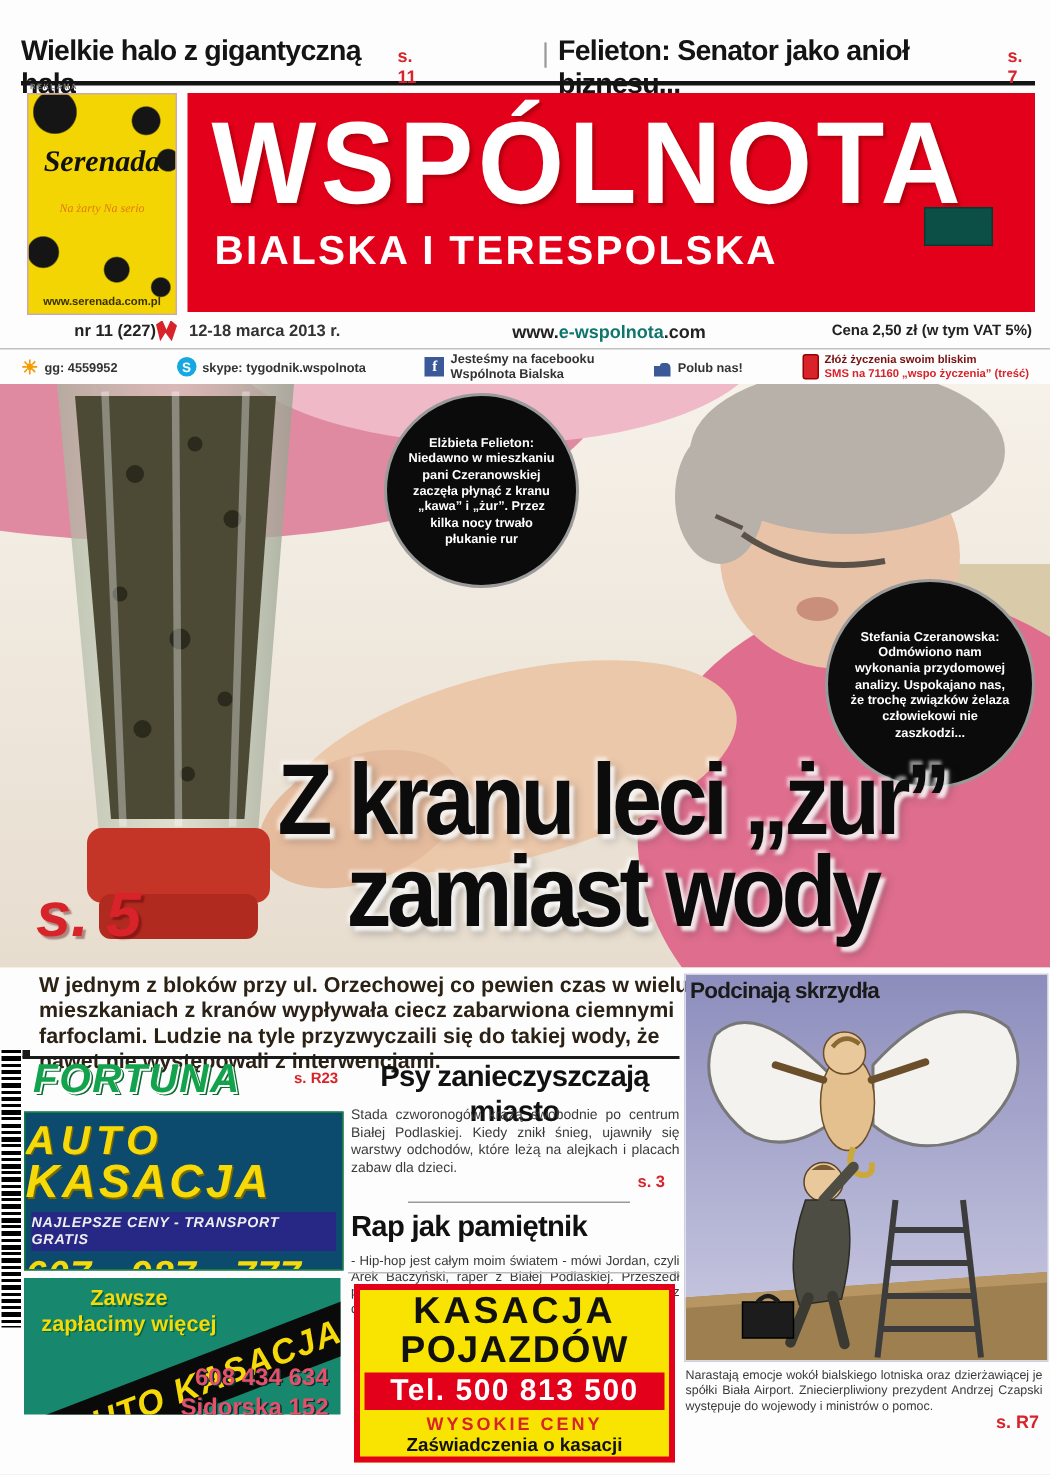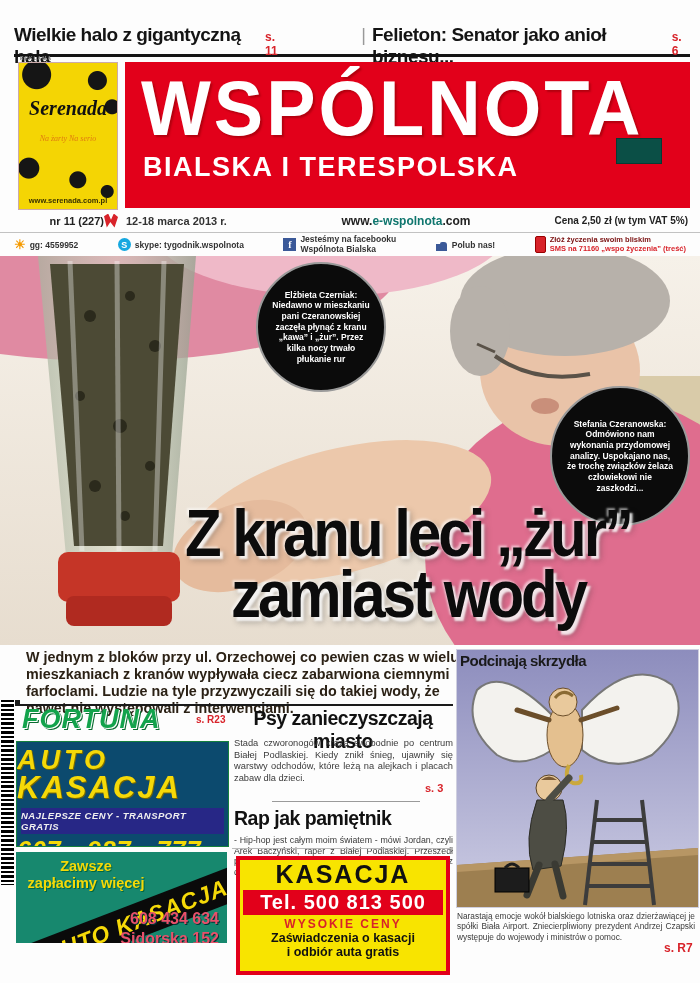--- a/index.html
+++ b/index.html
@@ -141,21 +141,21 @@
 <body>
 
 <div id="page">
 
   <div class="topbar">
     <span class="t">Wielkie halo z gigantyczną halą</span>
     <span class="pg">s. 11</span>
     <span class="sp1"></span>
     <span class="sep">|</span>
     <span class="t">Felieton: Senator jako anioł biznesu...</span>
-    <span class="pg">s. 6</span>
+    <span class="pg">s. 7</span>
   </div>
 
   <div class="reklama-label">REKLAMA</div>
   <div class="serenada">
     <div class="brand">Serenada</div>
     <div class="tag">Na żarty Na serio</div>
     <div class="url">www.serenada.com.pl</div>
   </div>
 
   <div class="masthead">
@@ -250,29 +250,30 @@
       <g stroke="#ffffff" stroke-opacity="0.35" stroke-width="5">
         <line x1="70" y1="5" x2="82" y2="295"></line>
           <line x1="117" y1="5" x2="119" y2="295"></line>
           <line x1="164" y1="5" x2="155" y2="295"></line>
       </g>
 
       <rect x="58" y="296" width="122" height="50" rx="10" fill="#c53527"></rect>
       <rect x="66" y="340" width="106" height="30" rx="8" fill="#b02a20"></rect>
     </svg>
     <div class="bubble bubble-left">
-      <span>Elżbieta Czerniak: Niedawno w mieszkaniu pani Czeranowskiej zaczęła płynąć z kranu „kawa” i „żur”. Przez kilka nocy trwało płukanie rur</span>
+      <span>Elżbieta Felieton: Niedawno w mieszkaniu pani Czeranowskiej zaczęła płynąć z kranu „kawa” i „żur”. Przez kilka nocy trwało płukanie rur</span>
     </div>
     <div class="bubble bubble-right">
       <span>Stefania Czeranowska: Odmówiono nam wykonania przydomowej analizy. Uspokajano nas, że trochę związków żelaza człowiekowi nie zaszkodzi...</span>
     </div>
     <div class="headline">
       <div>Z kranu leci „żur”</div>
       <div>zamiast wody</div>
     </div>
+    <div class="cover-page">s. 5</div>
   </div>
 
   <div class="lead">W jednym z bloków przy ul. Orzechowej co pewien czas w wielu mieszkaniach z kranów wypływała ciecz zabarwiona ciemnymi farfoclami. Ludzie na tyle przyzwyczaili się do takiej wody, że nawet nie występowali z interwencjami.</div>
   <div class="lead-rule"></div>
 
   <div class="a1-title">Psy zanieczyszczają miasto</div>
   <div class="a1-body">Stada czworonogów krążą swobodnie po centrum Białej Podlaskiej. Kiedy znikł śnieg, ujawniły się warstwy odchodów, które leżą na alejkach i placach zabaw dla dzieci.</div>
   <div class="a1-page">s. 3</div>
   <div class="a-divider"></div>
   <div class="a2-title">Rap jak pamiętnik</div>
@@ -295,20 +296,21 @@
     <div class="promo">Zawsze zapłacimy więcej</div>
     <div class="band">
       <span>AUTO KASACJA</span>
     </div>
     <div class="phone">608 434 634</div>
     <div class="addr">Sidorska 152</div>
   </div>
 
   <div class="ad-yellow">
     <div class="t1">KASACJA</div>
+    <div class="t2">POJAZDÓW</div>
     <div class="telband">Tel. 500 813 500</div>
     <div class="s1">WYSOKIE CENY</div>
     <div class="s2">Zaświadczenia o kasacji</div>
     <div class="s2">i odbiór auta gratis</div>
   </div>
 
   <div class="cartoon">
     <svg width="241" height="257" viewBox="0 0 241 257">
       <defs>
         <linearGradient id="sky" x1="0" y1="0" x2="0" y2="1">

